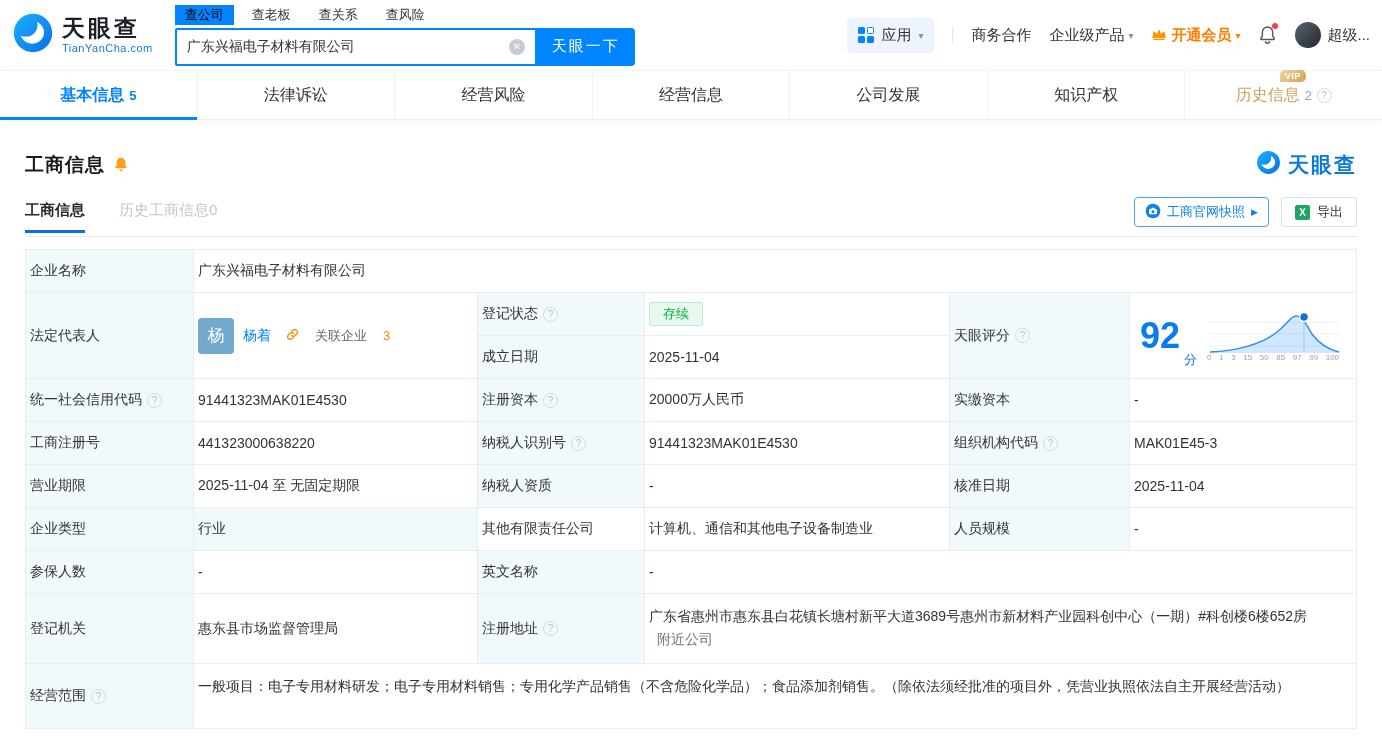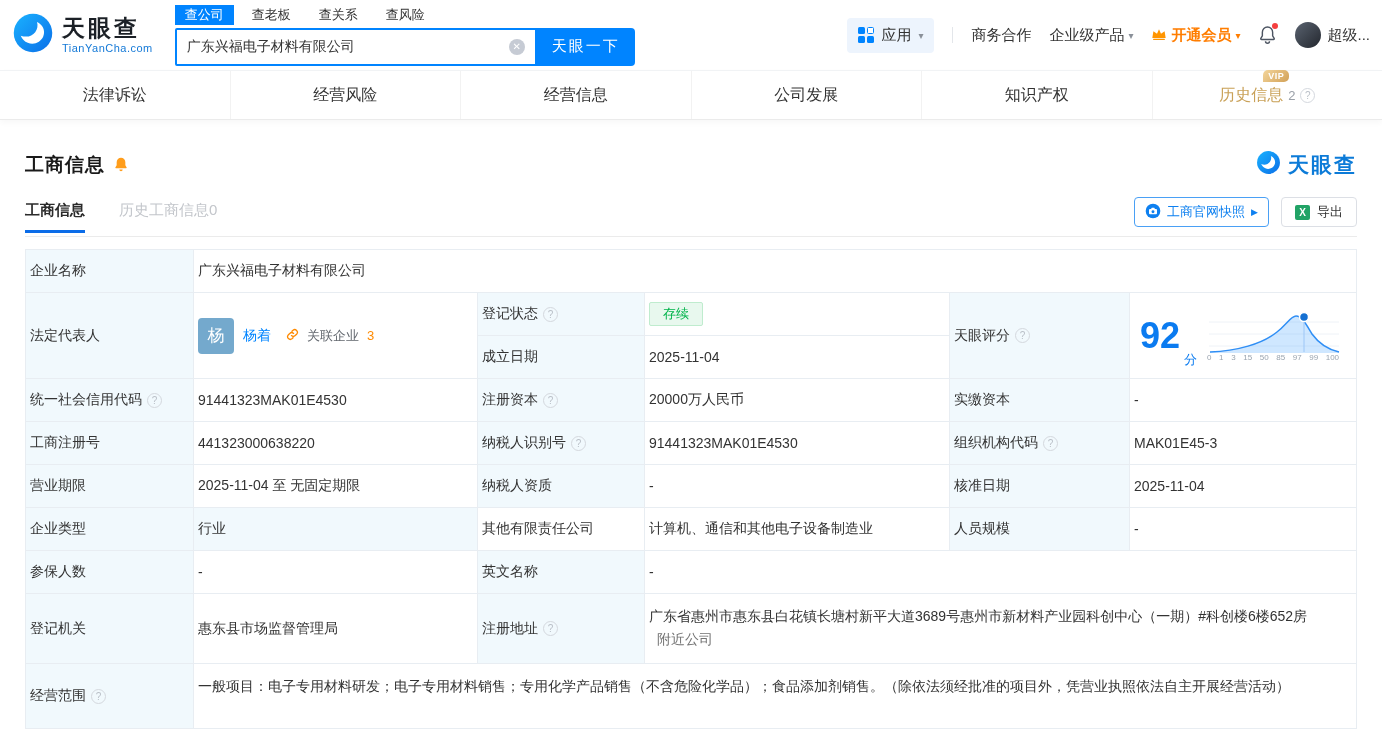--- a/index.html
+++ b/index.html
@@ -11,21 +11,21 @@
   .logo{display:flex;align-items:center;gap:8px;cursor:pointer}
   .logo-text{display:flex;flex-direction:column;line-height:1.15}
   .logo-text .cn{font-size:23px;font-weight:bold;color:#1b2026;letter-spacing:3px}
   .logo-text .en{font-size:11px;color:#1479d7;letter-spacing:.5px}
   .promo{background:#c40e0e;color:#fff;padding:7px 10px;text-align:center;line-height:1.55;cursor:pointer}
   .promo .l1{font-size:13px;font-weight:bold;letter-spacing:2.5px}
   .promo .l2{font-size:12px;letter-spacing:1px}
   .search-wrap{display:flex;flex-direction:column;margin-left:8px}
   .search-tabs{display:flex;gap:8px;align-items:center;margin-bottom:3px}
   .search-tab{font-size:13px;color:#333;padding:1px 10px;cursor:pointer}
-  .search-tab.active{background:#0084ff;color:#ffffff}
+  .search-tab.active{background:#0084ff;color:#000000}
   .search-row{display:flex}
   .search-box{width:362px;height:38px;border:2px solid #0084ff;display:flex;align-items:center;background:#fff;border-radius:2px 0 0 2px}
   .search-input{flex:1;border:none;outline:none;font-size:14px;padding:0 10px;color:#333;font-family:inherit;background:transparent}
   .clear-btn{width:16px;height:16px;border-radius:50%;background:#c6cbd4;color:#fff;font-size:10px;line-height:16px;text-align:center;margin-right:10px;cursor:pointer}
   .search-btn{width:98px;height:38px;background:#0084ff;color:#fff;font-size:15px;border:none;cursor:pointer;border-radius:0 4px 4px 0;letter-spacing:2px;font-family:inherit}
   .top-right{margin-left:auto;display:flex;align-items:center;gap:18px;font-size:15px}
   .apps-btn{display:flex;align-items:center;gap:7px;background:#edf4fd;border-radius:4px;padding:8px 11px;cursor:pointer}
   .grid-icon{display:grid;grid-template-columns:7px 7px;gap:2px}
   .grid-icon i{width:7px;height:7px;background:#0084ff;border-radius:1.5px}
   .grid-icon i.hollow{background:#fff;border:1.5px solid #0084ff}
@@ -77,21 +77,21 @@
   .trow .cell:last-child{border-right:none}
   .info-table .trow:last-child .cell{border-bottom:none}
   .spanrest{grid-column:2/7}
   .span46{grid-column:4/7}
   .rep-row{grid-template-rows:43px 43px}
   .c1{grid-column:1}.c2{grid-column:2}.c3{grid-column:3}.c4{grid-column:4}.c5{grid-column:5}.c6{grid-column:6}
   .r1{grid-row:1}.r2{grid-row:2}.rspan{grid-row:1/3}
   .rep-cell{gap:9px}
   .rep-avatar{width:36px;height:36px;border-radius:4px;background:#74a9cd;color:#fff;font-size:17px;display:flex;align-items:center;justify-content:center;flex:none;cursor:pointer}
   .rep-name{color:#0084ff;cursor:pointer}
-  .related{display:flex;align-items:center;gap:8px;margin-left:6px;cursor:pointer}
+  .related{display:flex;align-items:center;gap:16px;margin-left:6px;cursor:pointer}
   .related .rl{color:#62676e;font-size:13px}
   .related .rc{color:#ff8a00;font-size:13px}
   .status-badge{display:inline-block;padding:3px 13px;background:#e8f8ee;border:1px solid #bfecce;color:#00b34a;font-size:13px;border-radius:2px;line-height:1.3}
   .score-cell{gap:10px;padding:4px 10px}
   .score-num{font-size:36px;font-weight:bold;color:#0b7bf0;line-height:1}
   .score-unit{font-size:13px;color:#0b7bf0;align-self:flex-end;margin:0 0 5px -6px}
   .score-chart{display:flex;flex-direction:column}
   .ticks{display:flex;justify-content:space-between;width:132px;font-size:8px;color:#9aa4af;margin-top:-2px}
   .multiline{display:block;line-height:1.65;padding-top:11px;padding-bottom:11px}
   .addr-link{color:#737373;cursor:pointer;margin-left:8px;white-space:nowrap}
@@ -174,20 +174,24 @@
       </span>
       <span class="user">
         <span class="avatar-circle"></span>
         <span>超级...</span>
 
       </span>
     </div>
   </header>
 
   <nav class="main-tabs">
+    <div class="main-tab active">
+      <span>基本信息</span>
+      <span class="tab-count">5</span>
+    </div>
     <div class="main-tab">
       <span>法律诉讼</span>
     </div>
     <div class="main-tab">
       <span>经营风险</span>
     </div>
     <div class="main-tab">
       <span>经营信息</span>
     </div>
     <div class="main-tab">

